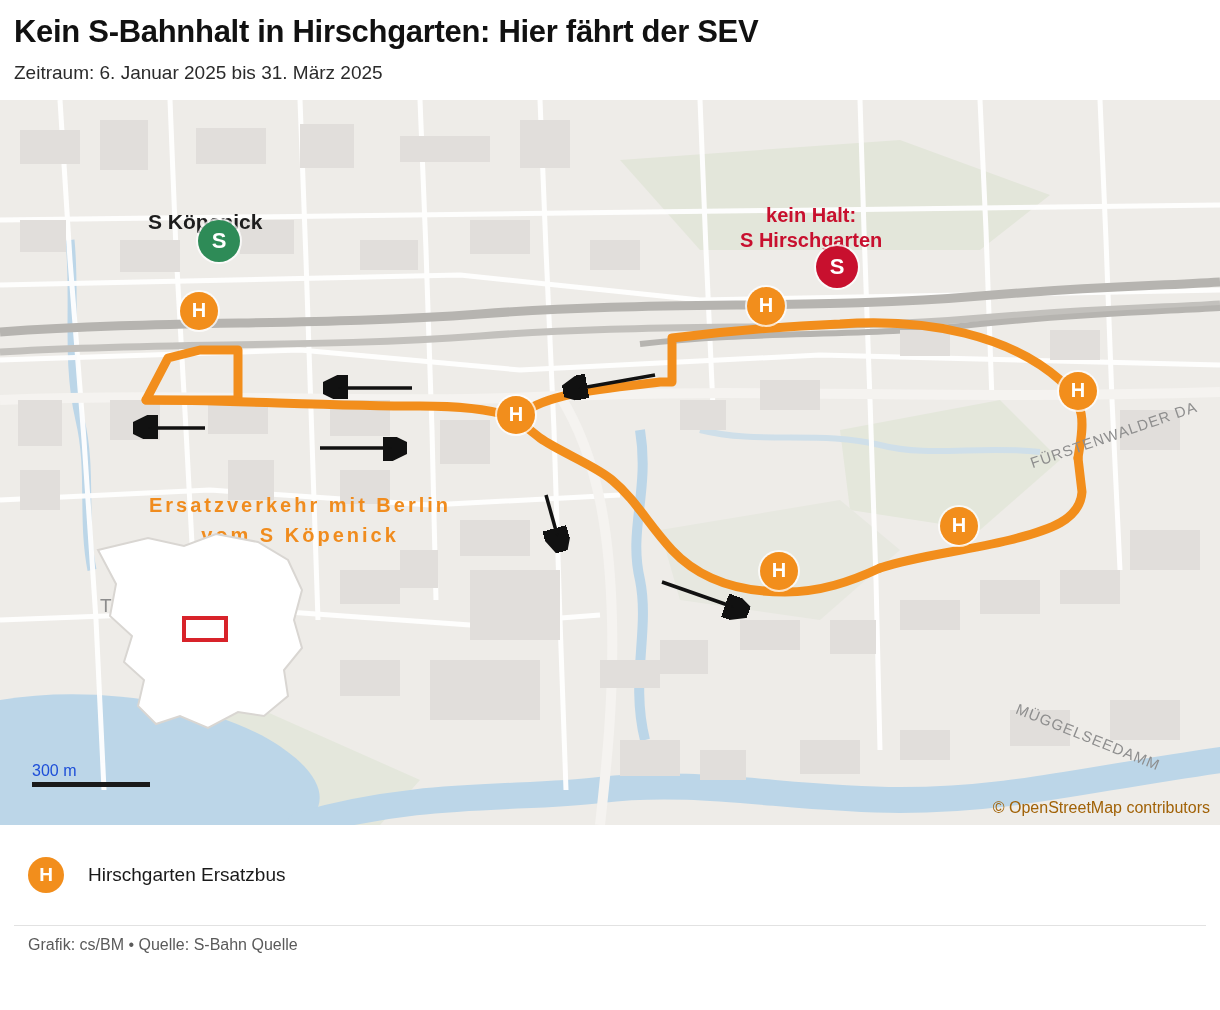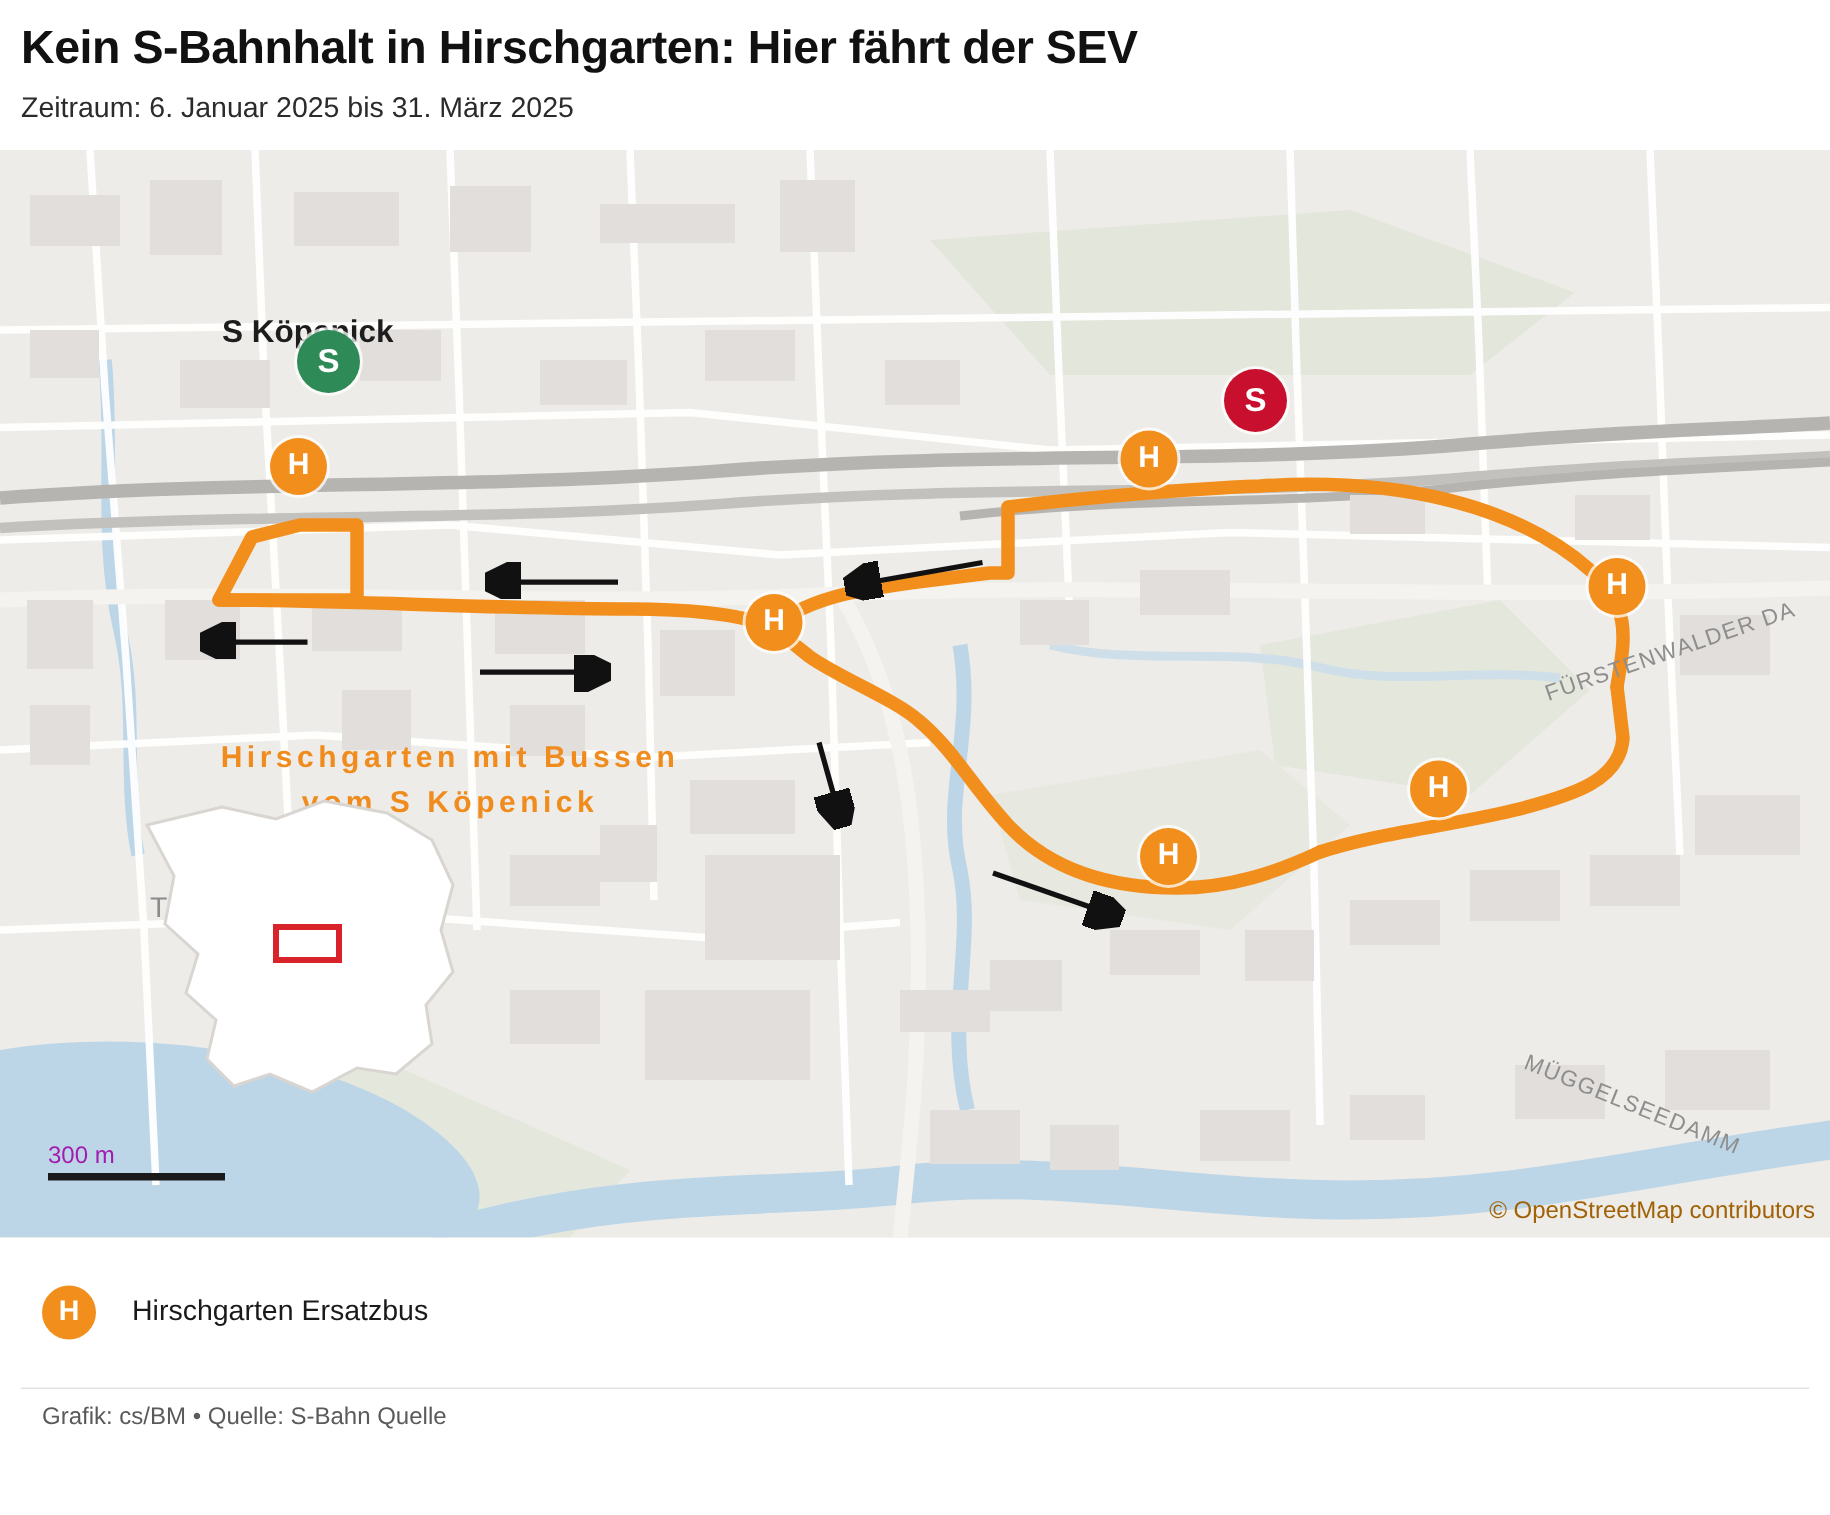--- a/index.html
+++ b/index.html
@@ -118,21 +118,21 @@
     color: #a16207;
     font-family: "Liberation Sans", sans-serif;
   }
   .scalebar {
     position: absolute;
     left: 32px;
     bottom: 38px;
   }
   .scalebar .lbl {
     font-size: 16px;
-    color: #a21caf;
+    color: #1d4ed8;
     margin-bottom: 2px;
     display: block;
   }
   .scalebar .bar {
     width: 118px;
     height: 5px;
     background: #1a1a1a;
   }
   
   .stop {
@@ -325,23 +325,27 @@
         <path d="M205,328 L140,328"></path>
         <path d="M320,348 L400,348"></path>
         <path d="M655,275 L570,290"></path>
         <path d="M546,395 L560,445"></path>
         <path d="M662,482 L742,510"></path>
       </g>
     </svg>
 
     <div class="map-label lbl-koepenick">S Köpenick</div>
 
+    <div class="map-label lbl-nohalt">
+      <span>kein Halt:</span><br>
+      <span>S Hirschgarten</span>
+    </div>
 
     <div class="map-label lbl-ersatz">
-      <span>Hirschgarten mit Bussen</span><br>
+      <span>Ersatzverkehr mit Berlin</span><br>
       <span>vom S Köpenick</span>
     </div>
 
     <div class="map-label lbl-treptow">Treptow-Köpenick</div>
     <div class="map-label lbl-street-fuerst">FÜRSTENWALDER DA</div>
     <div class="map-label lbl-street-mueggel">MÜGGELSEEDAMM</div>
 
     <svg style="position:absolute; left:88px; top:420px;" width="230" height="260">
       <path d="M10,30 L60,18 L96,26 L128,14 L170,22 L200,40 L214,70 L206,100 L214,128
                L196,150 L200,176 L176,196 L150,192 L120,208 L92,196 L68,204 L50,186

